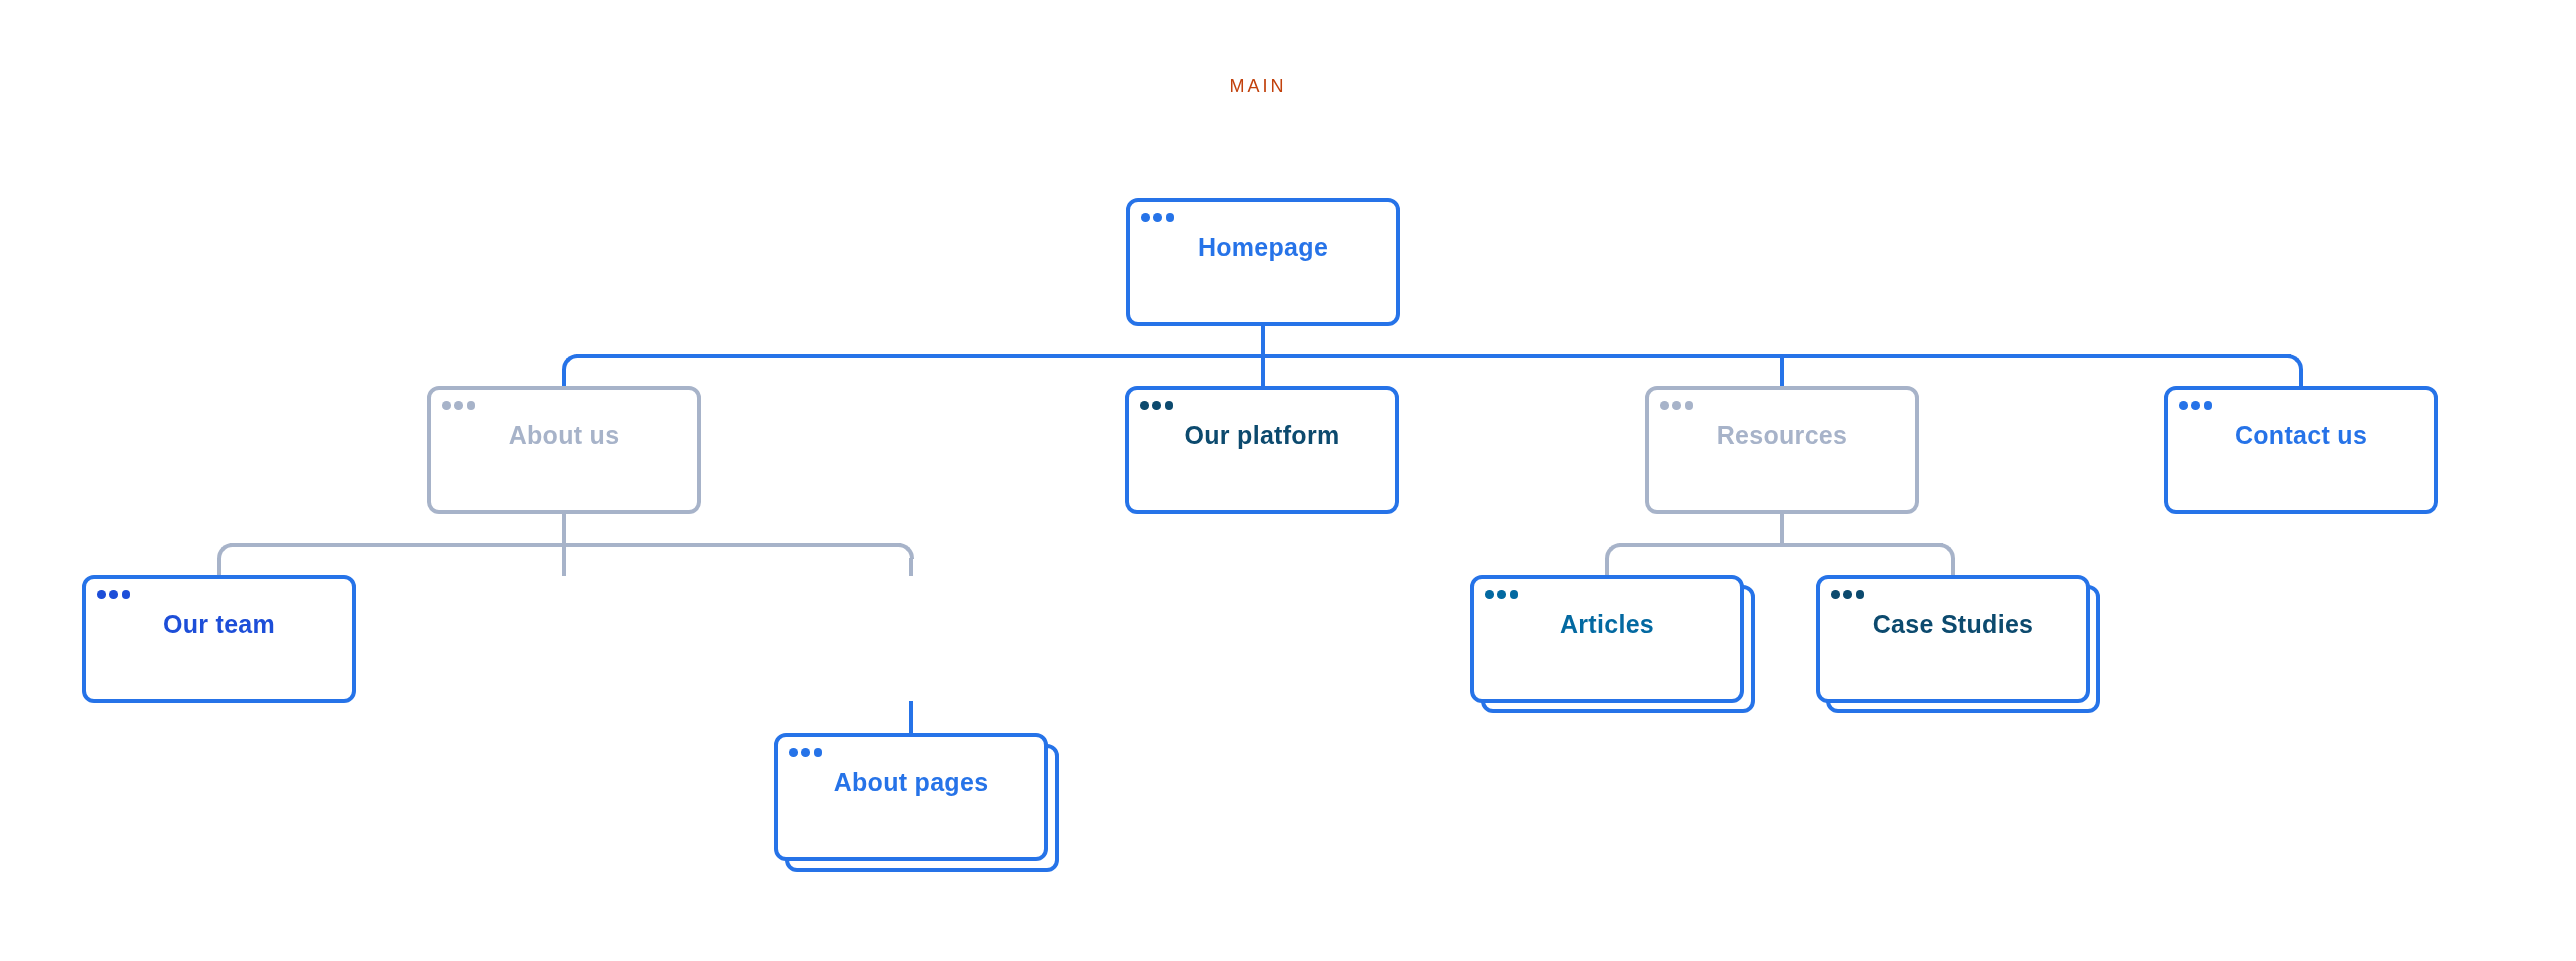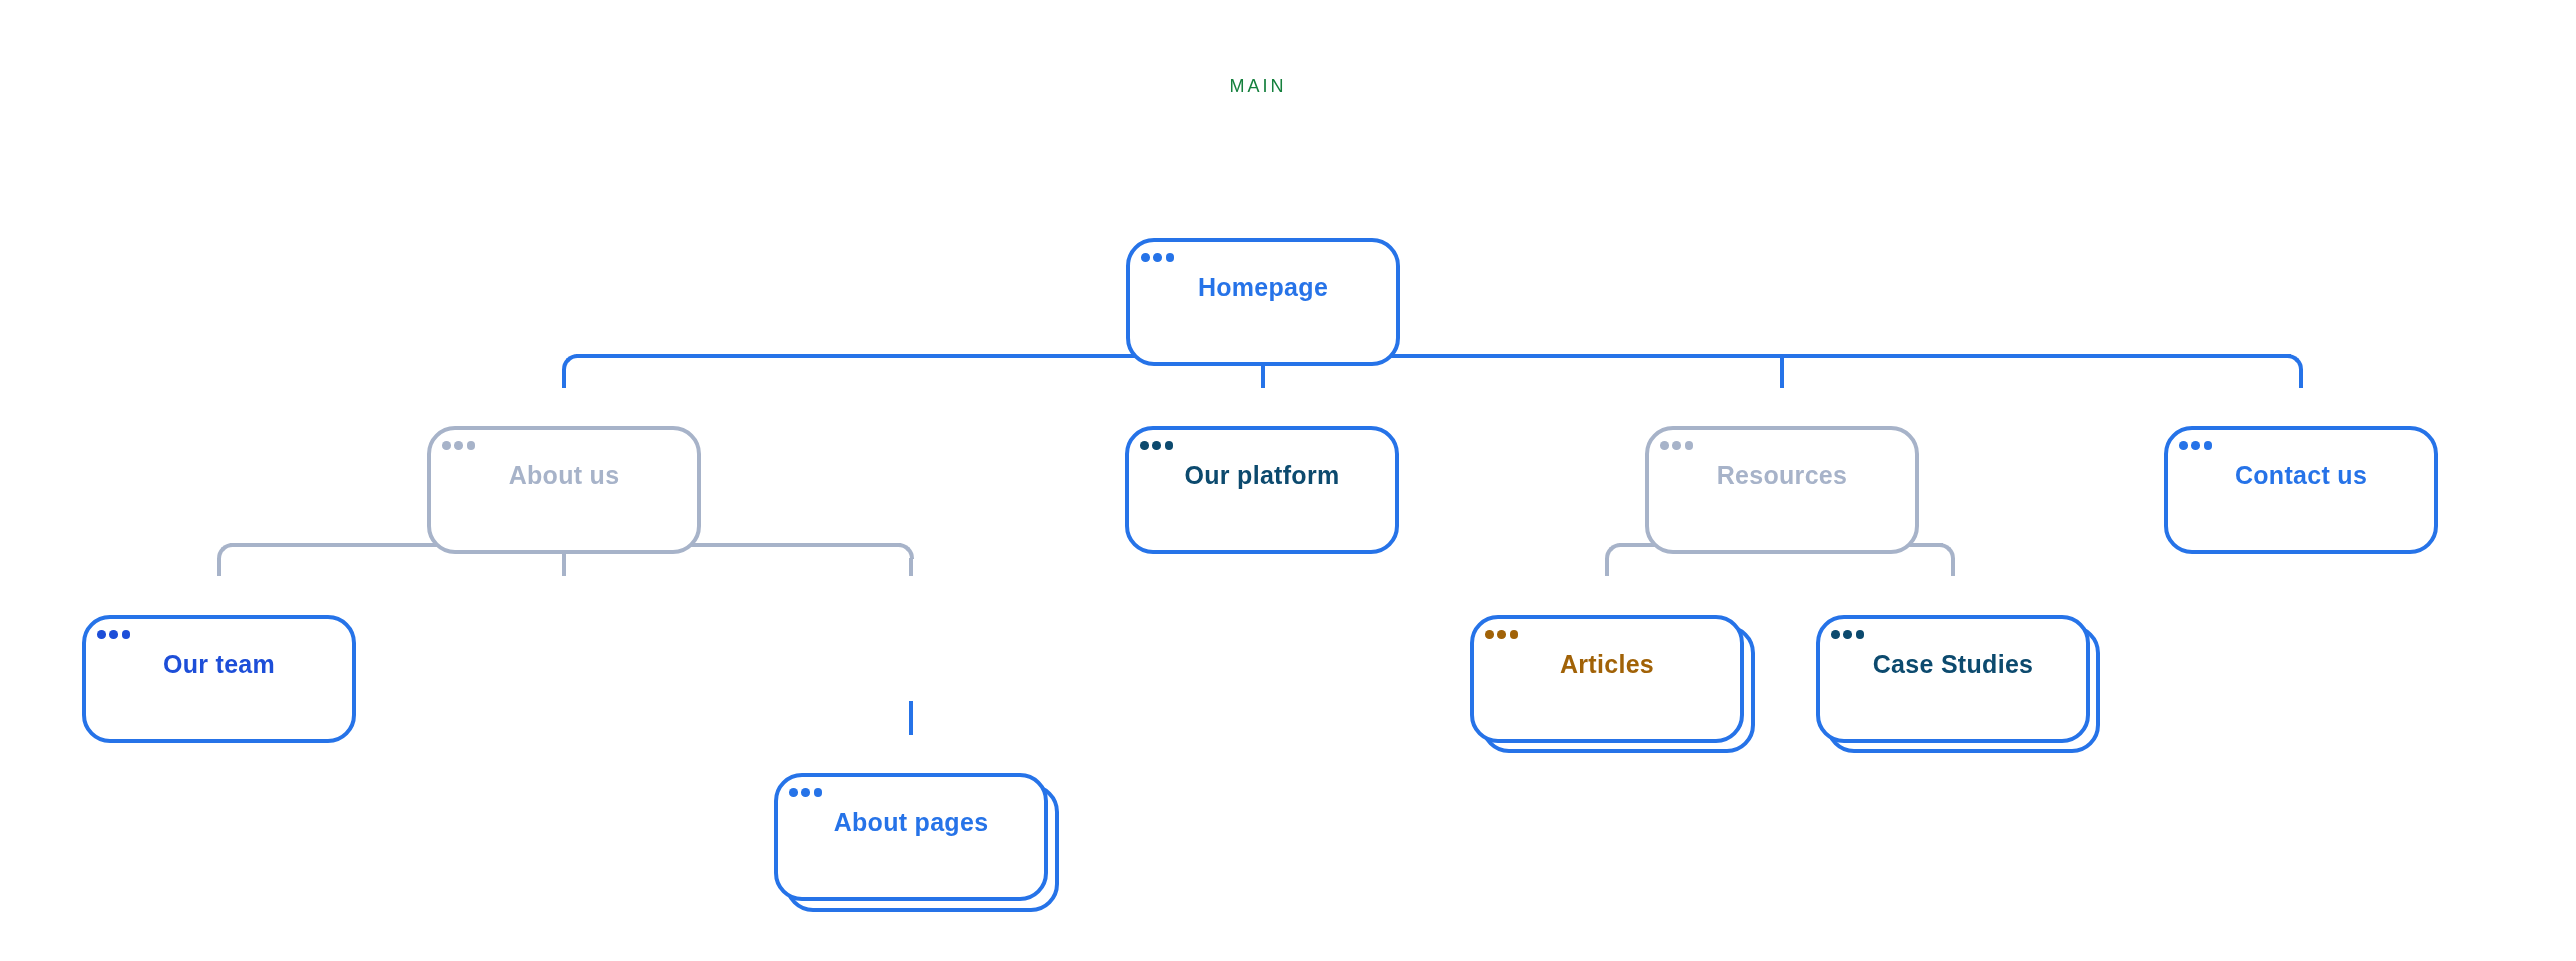--- a/index.html
+++ b/index.html
@@ -37,22 +37,21 @@
     border-top: 4.3px solid;
   }
   
   .card, .card-shadow-layer {
     position: absolute;
     width: 274px;
     height: 128px;
     box-sizing: border-box;
     background: #ffffff;
     border: 4.3px solid;
-    border-radius: 28px;
-    margin-top: 40px;
+    border-radius: 12px;
   }
   .card-shadow-layer { z-index: 3; }
   .card { z-index: 4; cursor: pointer; }
   .card .node-label {
     position: absolute;
     left: 0; right: 0;
     top: 31px;
     text-align: center;
     font-weight: bold;
     font-size: 25px;
@@ -69,21 +68,21 @@
     width: 8.7px;
     height: 8.7px;
     border-radius: 50%;
     background: currentColor;
   }
 </style>
 </head>
 <body>
 
 <div class="canvas" style="background: rgb(255, 255, 255);">
-  <div class="section-label" style="left: 1258px; top: 76px; color: #15803d;">MAIN</div>
+  <div class="section-label" style="left: 1258px; top: 76px; color: #c2410c;">MAIN</div>
 <div class="seg seg-v" style="left: 1261px; top: 325px; height: 63px; background: rgb(38, 115, 232);"></div>
     <div class="seg seg-corner seg-corner-tl" style="left: 562px; top: 354px; width: 15.6px; height: 15.6px; border-top-left-radius: 15.6px; border-color: rgb(38, 115, 232);"></div>
     <div class="seg seg-h" style="left: 576px; top: 354px; width: 1715px; background: rgb(38, 115, 232);"></div>
     <div class="seg seg-corner seg-corner-tr" style="left: 2287px; top: 354px; width: 15.6px; height: 15.6px; border-top-right-radius: 15.6px; border-color: rgb(38, 115, 232);"></div>
     <div class="seg seg-v" style="left: 562px; top: 369px; height: 19px; background: rgb(38, 115, 232);"></div>
     <div class="seg seg-v" style="left: 2299px; top: 369px; height: 19px; background: rgb(38, 115, 232);"></div>
     <div class="seg seg-v" style="left: 1780px; top: 356px; height: 32px; background: rgb(38, 115, 232);"></div>
     <div class="seg seg-v" style="left: 909px; top: 701px; height: 34px; background: rgb(38, 115, 232);"></div>
     <div class="seg seg-v" style="left: 562px; top: 513px; height: 63px; background: rgb(167, 179, 201);"></div>
     <div class="seg seg-corner seg-corner-tl" style="left: 217px; top: 543px; width: 15.6px; height: 15.6px; border-top-left-radius: 15.6px; border-color: rgb(167, 179, 201);"></div>
@@ -139,21 +138,21 @@
     </div>
     <div class="card" style="left: 82px; top: 575px; border-color: rgb(38, 115, 232); color: #1d4ed8;">
       <div class="dots">
         <div class="dot"></div>
         <div class="dot"></div>
         <div class="dot"></div>
       </div>
       <div class="node-label">Our team</div>
     </div>
     <div class="card-shadow-layer" style="left: 1481px; top: 585px; border-color: rgb(38, 115, 232);"></div>
-    <div class="card" style="left: 1470px; top: 575px; border-color: rgb(38, 115, 232); color: #a16207;">
+    <div class="card" style="left: 1470px; top: 575px; border-color: rgb(38, 115, 232); color: #0369a1;">
       <div class="dots">
         <div class="dot"></div>
         <div class="dot"></div>
         <div class="dot"></div>
       </div>
       <div class="node-label">Articles</div>
     </div>
     <div class="card-shadow-layer" style="left: 1826px; top: 585px; border-color: rgb(38, 115, 232);"></div>
     <div class="card" style="left: 1816px; top: 575px; border-color: rgb(38, 115, 232); color: #0c4a6e;">
       <div class="dots">

